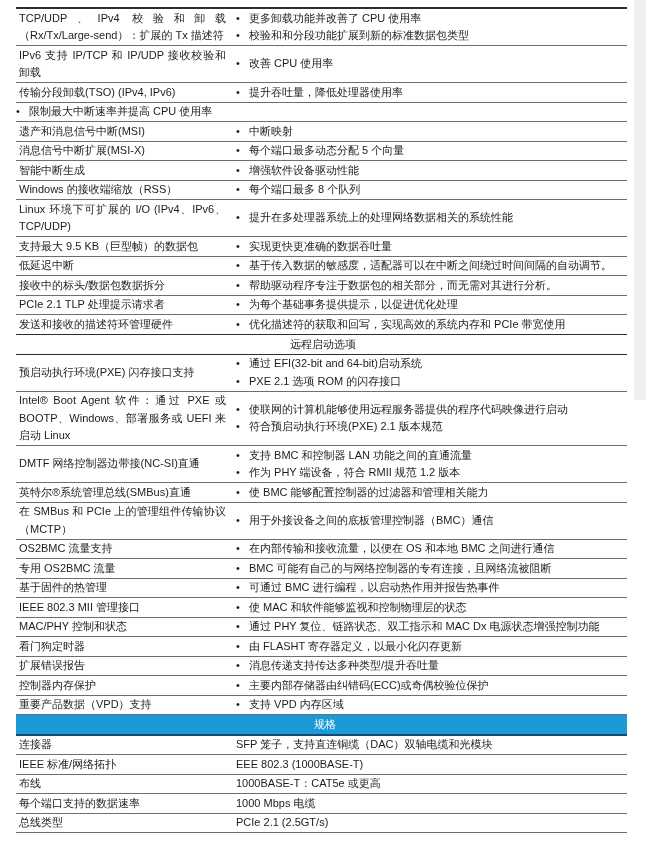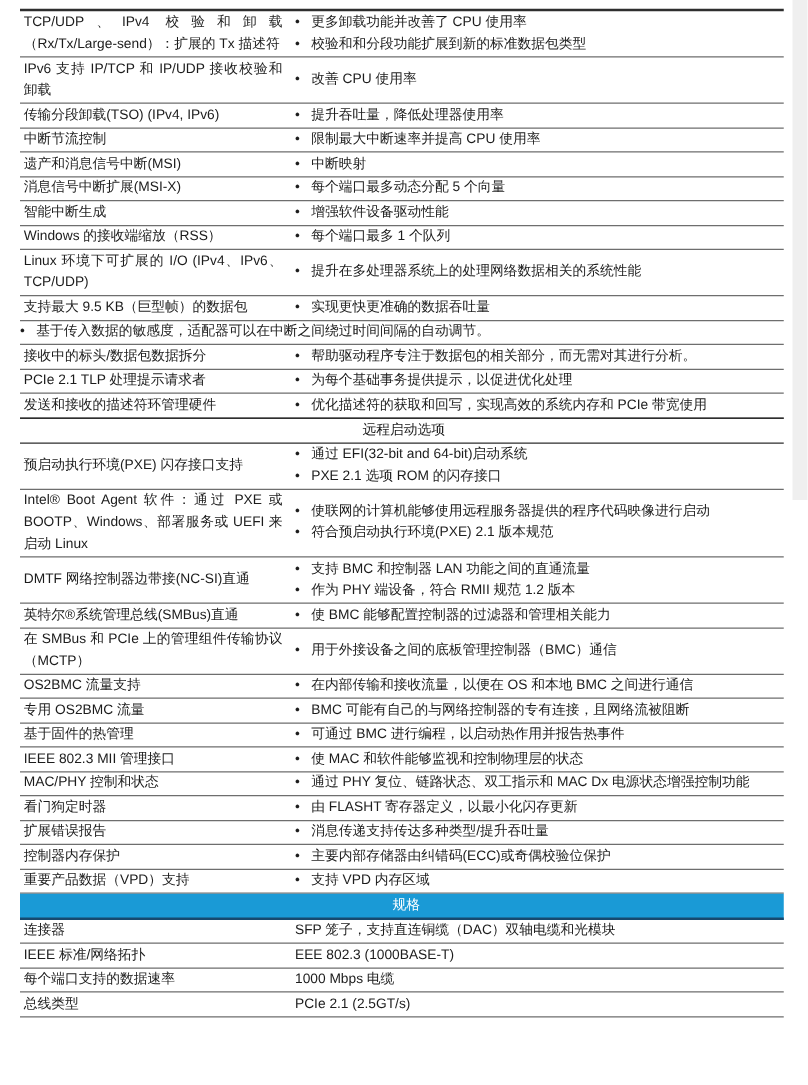--- a/index.html
+++ b/index.html
@@ -78,21 +78,20 @@
       <div class="row">
     <div class="feature-cell">传输分段卸载(TSO) (IPv4, IPv6)</div>
     <div class="desc-cell">
           <div class="bullet">
     <span class="bullet-icon">•</span>
     <span class="bullet-text">提升吞吐量，降低处理器使用率</span>
   </div>
         </div>
   </div>
       <div class="row">
-    <div class="feature-cell">中断节流控制</div>
     <div class="desc-cell">
           <div class="bullet">
     <span class="bullet-icon">•</span>
     <span class="bullet-text">限制最大中断速率并提高 CPU 使用率</span>
   </div>
         </div>
   </div>
       <div class="row">
     <div class="feature-cell">遗产和消息信号中断(MSI)</div>
     <div class="desc-cell">
@@ -118,21 +117,21 @@
     <span class="bullet-icon">•</span>
     <span class="bullet-text">增强软件设备驱动性能</span>
   </div>
         </div>
   </div>
       <div class="row">
     <div class="feature-cell">Windows 的接收端缩放（RSS）</div>
     <div class="desc-cell">
           <div class="bullet">
     <span class="bullet-icon">•</span>
-    <span class="bullet-text">每个端口最多 1 个队列</span>
+    <span class="bullet-text">每个端口最多 8 个队列</span>
   </div>
         </div>
   </div>
       <div class="row">
     <div class="feature-cell">Linux 环境下可扩展的 I/O (IPv4、IPv6、TCP/UDP)</div>
     <div class="desc-cell">
           <div class="bullet">
     <span class="bullet-icon">•</span>
     <span class="bullet-text">提升在多处理器系统上的处理网络数据相关的系统性能</span>
   </div>
@@ -141,20 +140,21 @@
       <div class="row">
     <div class="feature-cell">支持最大 9.5 KB（巨型帧）的数据包</div>
     <div class="desc-cell">
           <div class="bullet">
     <span class="bullet-icon">•</span>
     <span class="bullet-text">实现更快更准确的数据吞吐量</span>
   </div>
         </div>
   </div>
       <div class="row">
+    <div class="feature-cell">低延迟中断</div>
     <div class="desc-cell">
           <div class="bullet">
     <span class="bullet-icon">•</span>
     <span class="bullet-text">基于传入数据的敏感度，适配器可以在中断之间绕过时间间隔的自动调节。</span>
   </div>
         </div>
   </div>
       <div class="row">
     <div class="feature-cell">接收中的标头/数据包数据拆分</div>
     <div class="desc-cell">
@@ -329,20 +329,26 @@
       <div class="row">
     <div class="feature-cell">连接器</div>
     <div class="desc-cell">
           <div class="value-text">SFP 笼子，支持直连铜缆（DAC）双轴电缆和光模块</div>
         </div>
   </div>
       <div class="row">
     <div class="feature-cell">IEEE 标准/网络拓扑</div>
     <div class="desc-cell">
           <div class="value-text">EEE 802.3 (1000BASE-T)</div>
+        </div>
+  </div>
+      <div class="row">
+    <div class="feature-cell">布线</div>
+    <div class="desc-cell">
+          <div class="value-text">1000BASE-T：CAT5e 或更高</div>
         </div>
   </div>
       <div class="row">
     <div class="feature-cell">每个端口支持的数据速率</div>
     <div class="desc-cell">
           <div class="value-text">1000 Mbps 电缆</div>
         </div>
   </div>
       <div class="row">
     <div class="feature-cell">总线类型</div>

